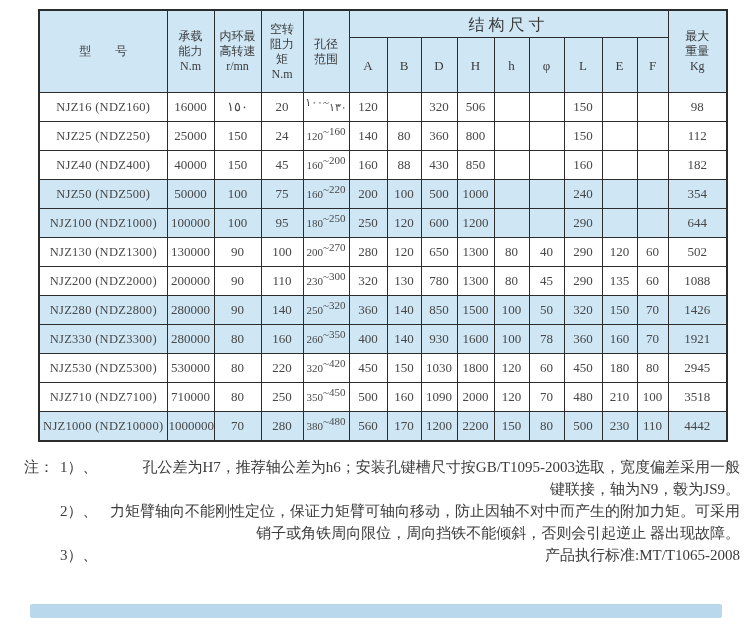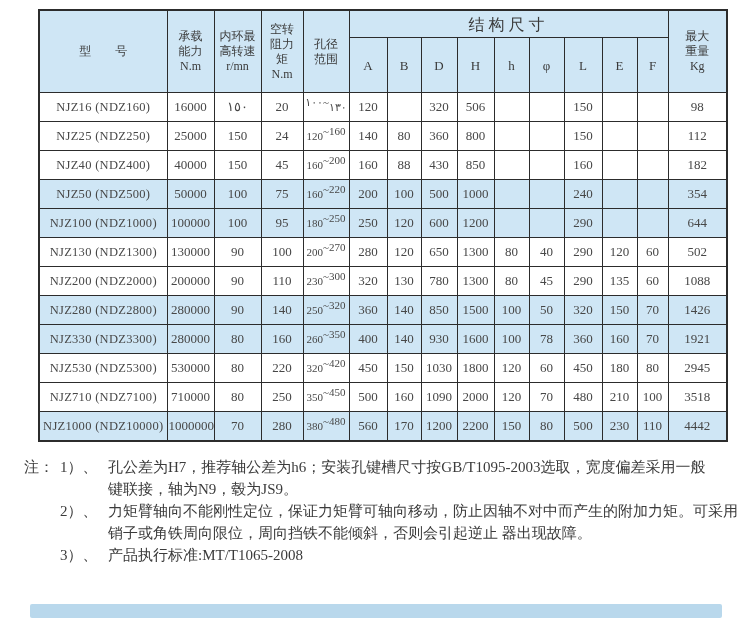--- a/index.html
+++ b/index.html
@@ -31,21 +31,21 @@
   .notes{
     position:absolute;left:24px;top:456px;width:716px;
     font-size:15px;line-height:22px;color:#3b3b3b;
     display:flex;align-items:flex-start;
   }
   .note-prefix{flex:0 0 36px;white-space:nowrap;}
   .note-items{flex:1;}
   .note-item{display:flex;align-items:flex-start;}
   .note-no{flex:0 0 48px;white-space:nowrap;}
   .note-lines{flex:1;}
-  .note-line{white-space:nowrap;}
+  .note-line{white-space:nowrap;text-align:right;}
   .bottom-bar{
     position:absolute;left:30px;top:604px;width:692px;height:14px;
     background:#b9d8ec;border-radius:2px;
   }
 </style>
 </head>
 <body>
 
 <div class="table-wrap">
   <table>

